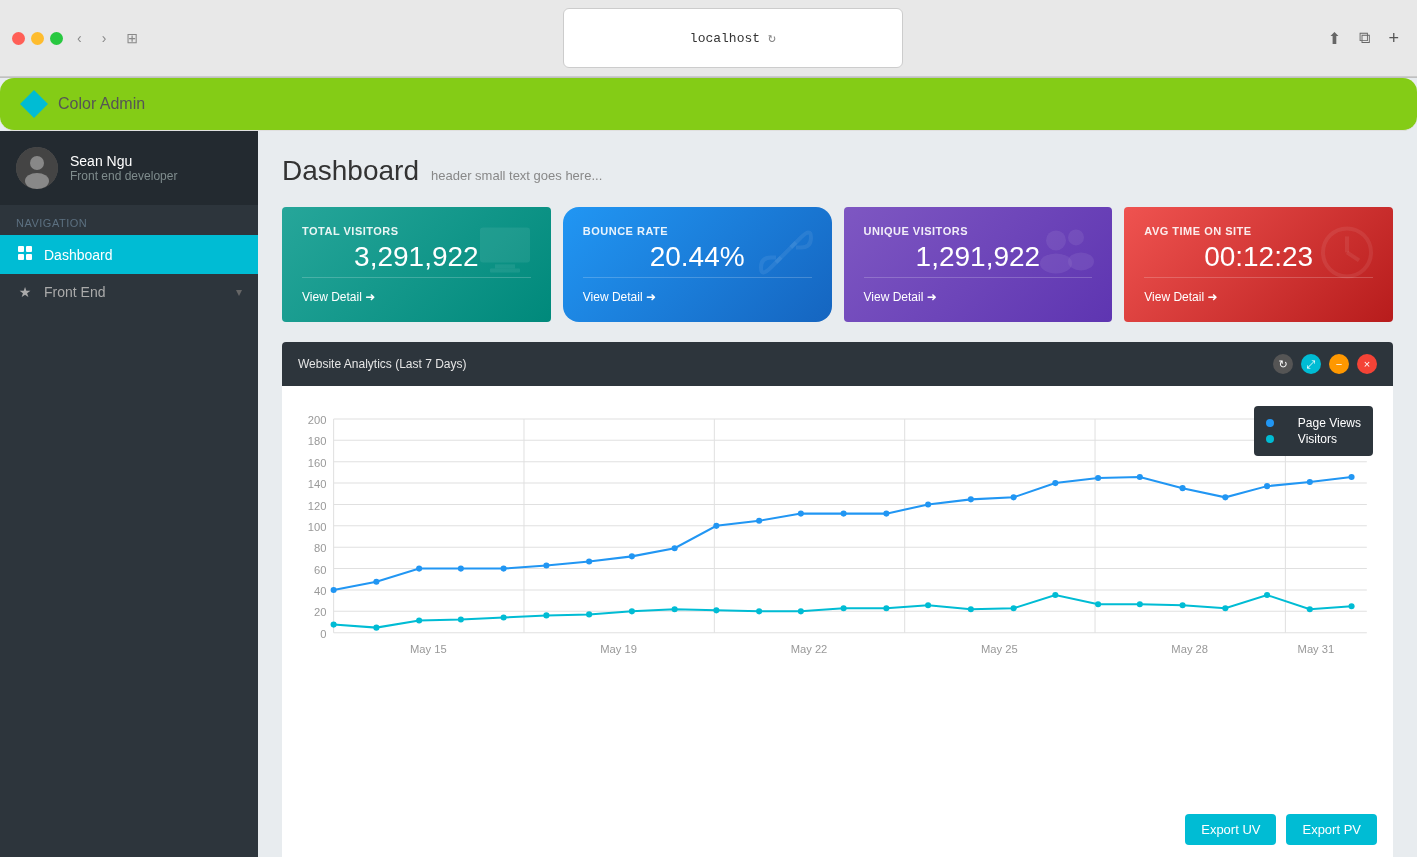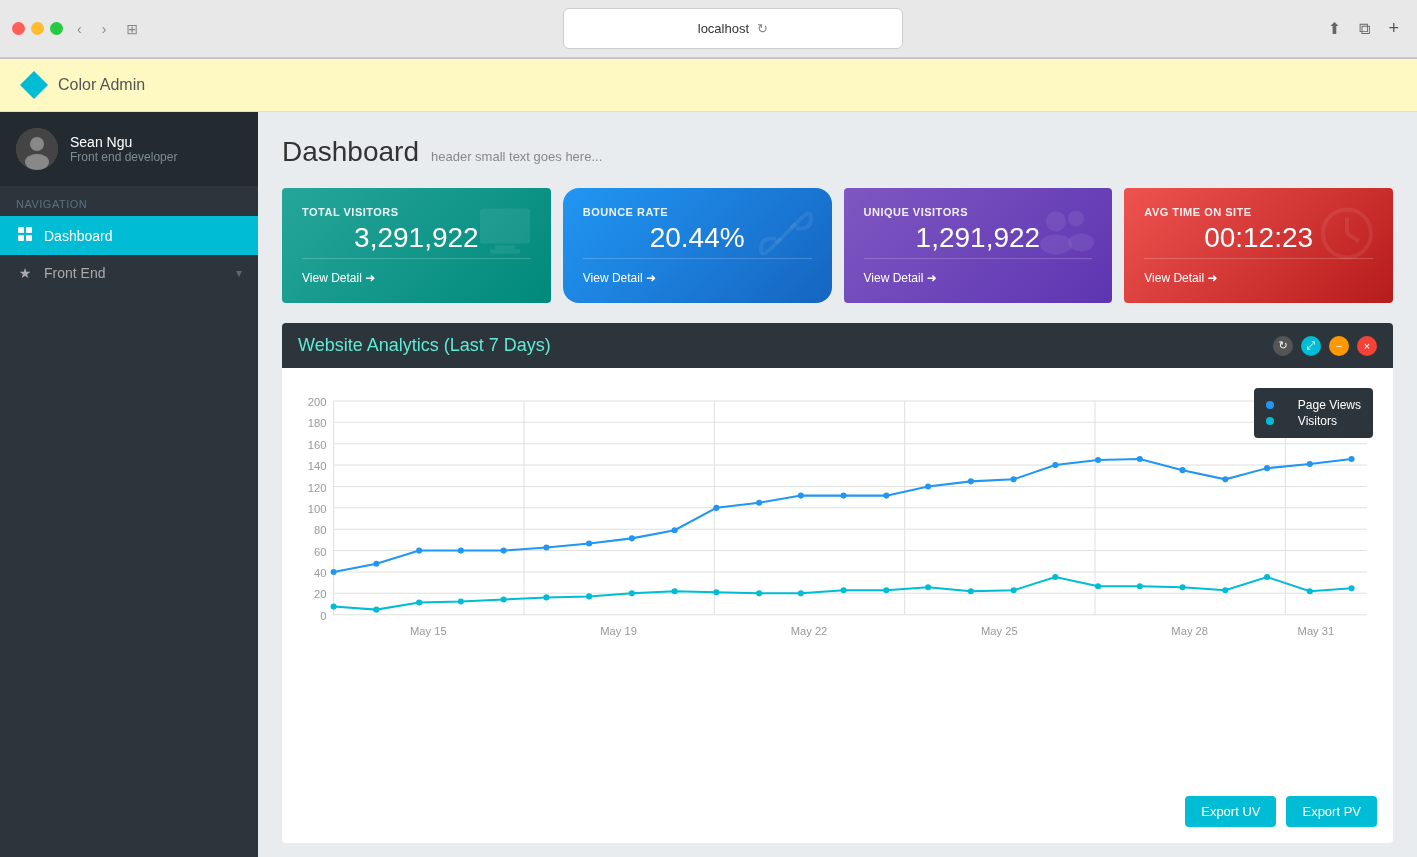--- a/index.html
+++ b/index.html
@@ -28,39 +28,40 @@
       font-size: 14px; padding: 2px 6px;
     }
     .browser-sidebar-btn {
       background: none; border: none; cursor: pointer; color: #888; font-size: 14px; padding: 2px 6px;
     }
     .browser-address-bar {
       flex: 1; display: flex; justify-content: center;
     }
     .browser-url {
       background: white; border: 1px solid #ccc; border-radius: 6px;
-      padding: 12px 30px; width: 340px; text-align: center; font-size: 13px; color: #333;
-      display: flex; align-items: center; justify-content: center; gap: 8px;
+      padding: 21px 30px; width: 340px; text-align: center; font-size: 13px; color: #333;
+      display: flex; align-items: center; justify-content: center; gap: 8px; font-family: Liberation Mono, monospace;
     }
     .browser-actions { display: flex; gap: 6px; }
     .browser-action-btn {
       background: none; border: none; cursor: pointer; color: #666; font-size: 16px; padding: 2px 6px;
     }
     .browser-plus-btn {
       background: none; border: none; cursor: pointer; color: #555; font-size: 18px; padding: 2px 6px;
     }
 
     
     .app-header {
-      background: #fef9c3;
+      background: #84cc16;
       padding: 12px 20px;
       display: flex;
       align-items: center;
       gap: 10px;
       border-bottom: 1px solid #e0e0e0;
+      border-radius: 14px;
     }
     .app-logo {
       width: 28px; height: 28px; background: #00BCD4;
       clip-path: polygon(50% 0%, 100% 50%, 50% 100%, 0% 50%);
     }
     .app-title { font-size: 16px; color: #555; font-weight: 400; }
 
     
     .app-layout { display: flex; height: calc(857px - 95px); }
 
@@ -131,21 +132,21 @@
     }
 
     
     .chart-container {
       background: white; border-radius: 4px; overflow: hidden;
     }
     .chart-header {
       background: #2d353c; padding: 12px 16px;
       display: flex; align-items: center; justify-content: space-between;
     }
-    .chart-title { color: #5eead4; font-size: 18px; font-weight: 500; text-align: right; }
+    .chart-title { color: #e5e5e5; font-size: 12px; font-weight: 500; text-align: right; }
     .chart-controls { display: flex; gap: 8px; }
     .chart-ctrl-btn {
       width: 20px; height: 20px; border-radius: 50%; border: none; cursor: pointer;
       display: flex; align-items: center; justify-content: center; font-size: 11px; color: white;
     }
     .ctrl-gray { background: #555; }
     .ctrl-teal { background: #00bcd4; }
     .ctrl-orange { background: #ff9800; }
     .ctrl-red { background: #f44336; }
 

